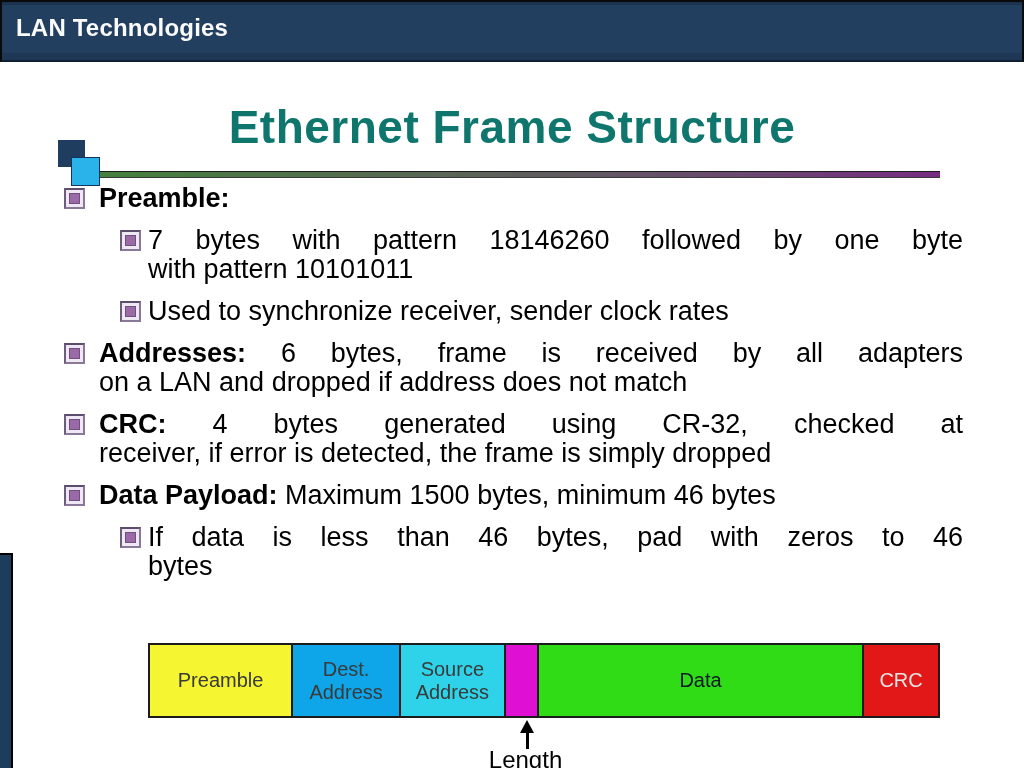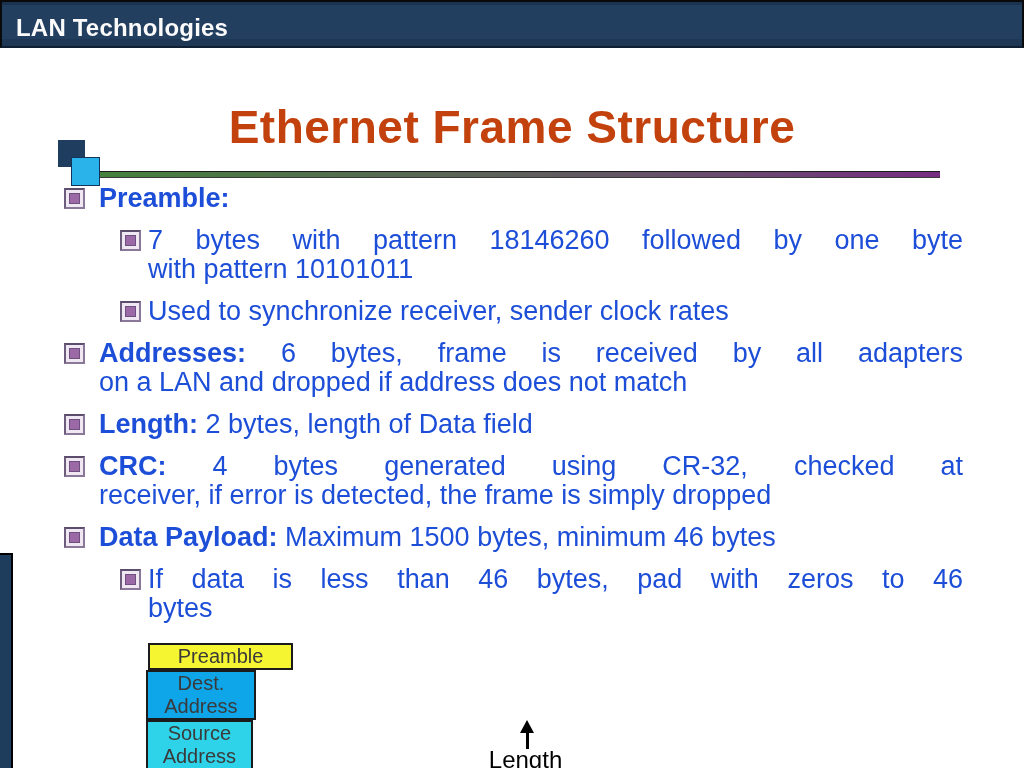--- a/index.html
+++ b/index.html
@@ -3,36 +3,36 @@
 <meta charset="utf-8">
 <style>
   html,body{margin:0;padding:0;}
   body{
     width:1024px;height:768px;position:relative;overflow:hidden;
     background:#ffffff;
     font-family:"Liberation Sans", sans-serif;
   }
   
   .header{
-    position:absolute;left:0;top:0;width:1024px;height:48px;
+    position:absolute;left:0;top:0;width:1024px;height:62px;
     background:#223f60;
     border-top:2px solid #0a0a0a;border-left:2px solid #0a0a0a;border-right:2px solid #0a0a0a;
     border-bottom:2px solid #0e1f33;
     box-sizing:border-box;
     box-shadow:inset 0 -7px 0 rgba(0,0,0,0.12), inset 0 3px 0 rgba(0,0,0,0.18);
   }
   .header-title{
     position:absolute;left:14px;top:12px;
     color:#fbfbfb;font-size:24px;font-weight:bold;letter-spacing:0.2px;
   }
   
   .slide-title{
     position:absolute;left:0;top:100px;width:1024px;
     text-align:center;
-    color:#c2410c;font-size:46px;font-weight:bold;letter-spacing:0.5px;
+    color:#0f766e;font-size:46px;font-weight:bold;letter-spacing:0.5px;
   }
   .sq-navy{
     position:absolute;left:58px;top:140px;width:27px;height:27px;
     background:#1f3d5f;
   }
   .sq-cyan{
     position:absolute;left:71px;top:157px;width:29px;height:29px;
     background:#2ab2ea;border:1px solid #14345c;box-sizing:border-box;
   }
   .title-rule{
@@ -40,21 +40,21 @@
     background:linear-gradient(90deg,#44813c 0%,#5c6358 45%,#6a4a70 75%,#772c82 100%);
     border-top:1px solid #1c1c1c;border-bottom:1px solid #3a3a3a;
   }
   
   .content{
     position:absolute;left:62px;top:184px;width:901px;
   }
   .bullet{
     display:flex;align-items:flex-start;
     margin-bottom:13px;
-    color:#1d4ed8;font-size:27px;line-height:29px;
+    color:#000000;font-size:27px;line-height:29px;
   }
   .bullet.lvl1{padding-left:2px;}
   .bullet.lvl2{padding-left:58px;}
   .bullet-icon{
     flex:0 0 auto;
     width:17px;height:17px;margin-top:4px;
     background:#efe7f2;
     border:2px solid #8a7898;
     border-top-color:#5d4d6d;border-left-color:#6d5d7d;
     display:flex;align-items:center;justify-content:center;
@@ -67,21 +67,21 @@
   }
   .bullet-text{flex:1 1 auto;}
   .bline{text-align:left;}
   .bline.just{text-align:justify;text-align-last:justify;}
   .b{font-weight:bold;}
   
   .diagram{
     position:absolute;left:148px;top:643px;width:802px;height:117px;
   }
   .fields{
-    display:flex;width:100%;height:75px;box-sizing:border-box;flex-direction:column;
+    display:flex;width:100%;height:75px;box-sizing:border-box;
   }
   .field{
     height:75px;box-sizing:border-box;
     border:2px solid #1b1b1b;margin-left:-2px;
     display:flex;align-items:center;justify-content:center;
     text-align:center;
   }
   .field:first-child{margin-left:0;}
   .field-label{
     font-size:20px;line-height:23px;padding:0 4px;
@@ -144,26 +144,20 @@
     <div class="bullet lvl1">
     <span class="bullet-icon"></span>
     <div class="bullet-text">
         <div class="bline just"><span class="b">Addresses:</span> 6 bytes, frame is received by all adapters</div>
         <div class="bline">on a LAN and dropped if address does not match</div>
       </div>
   </div>
     <div class="bullet lvl1">
     <span class="bullet-icon"></span>
     <div class="bullet-text">
-        <div class="bline"><span class="b">Length:</span> 2 bytes, length of Data field</div>
-      </div>
-  </div>
-    <div class="bullet lvl1">
-    <span class="bullet-icon"></span>
-    <div class="bullet-text">
         <div class="bline just"><span class="b">CRC:</span> 4 bytes generated using CR-32, checked at</div>
         <div class="bline">receiver, if error is detected, the frame is simply dropped</div>
       </div>
   </div>
     <div class="bullet lvl1">
     <span class="bullet-icon"></span>
     <div class="bullet-text">
         <div class="bline"><span class="b">Data Payload:</span> Maximum 1500 bytes, minimum 46 bytes</div>
       </div>
   </div>

